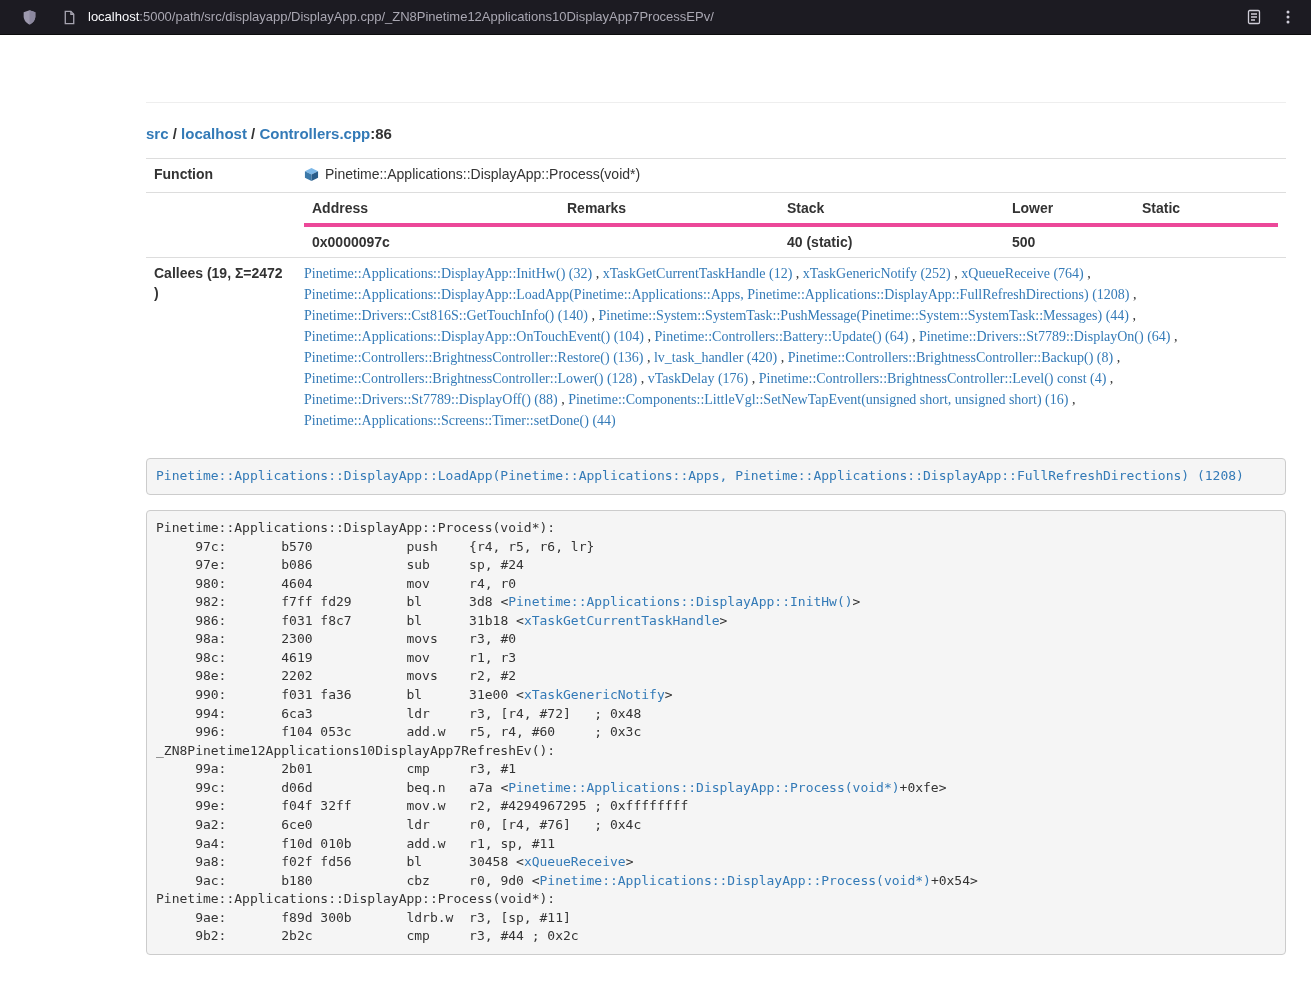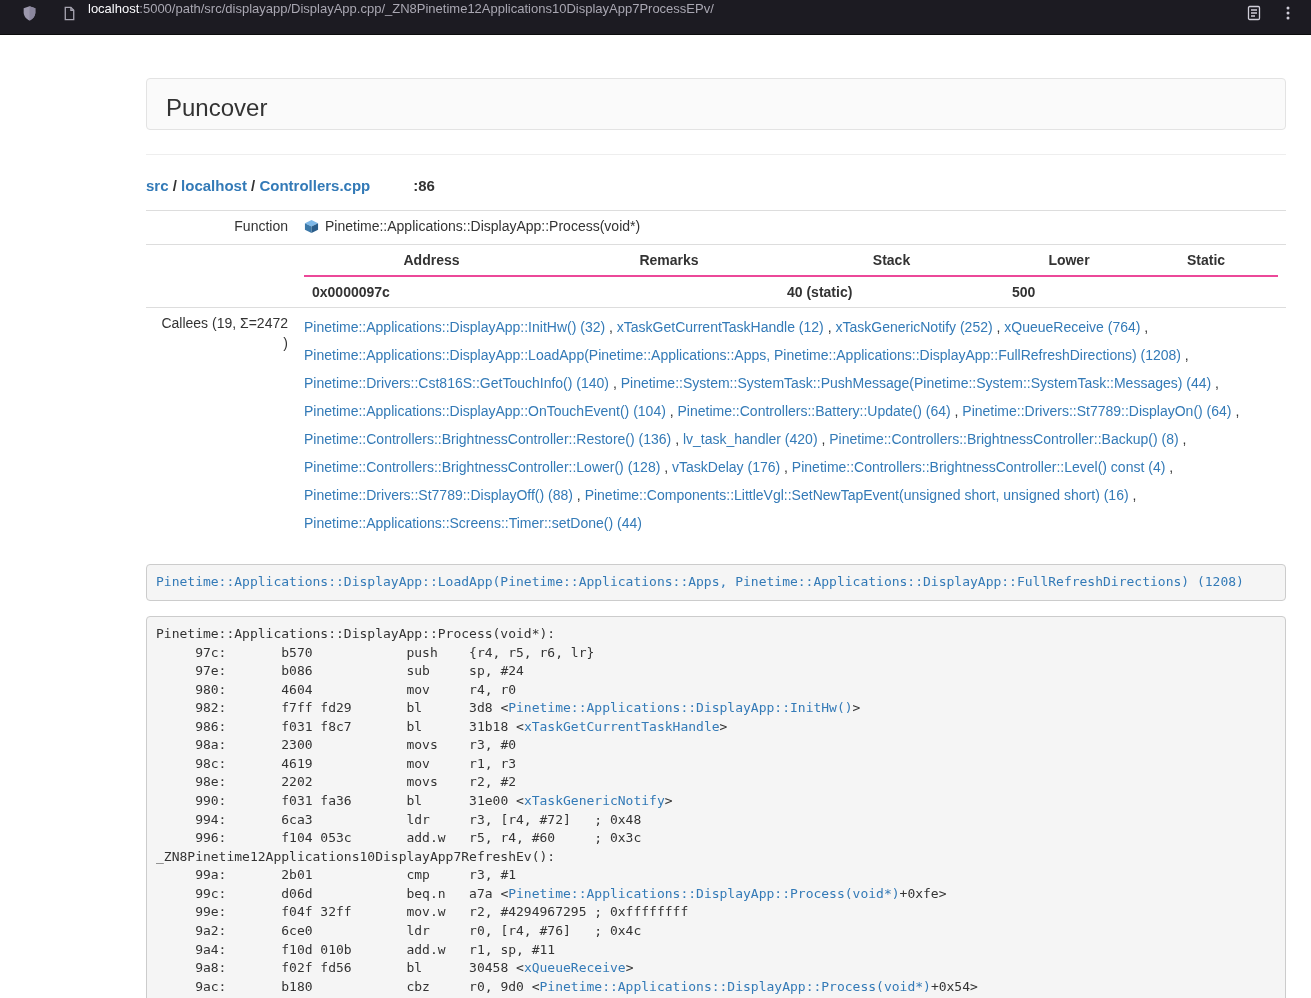--- a/index.html
+++ b/index.html
@@ -12,20 +12,21 @@
     color: #333;
   }
   a.lnk { color: var(--link, #337ab7); text-decoration: none; cursor: pointer; text-align: right; }
 
   
   .chrome {
     height: 35px;
     background: var(--chrome-bg, #1c1b22);
     border-bottom: 1px solid #0c0c0d;
     display: flex;
+    align-items: center;
   }
   .chrome .ic {
     display: inline-flex;
     align-items: center;
     justify-content: center;
     width: 26px; height: 26px;
     border-radius: 4px;
     flex: 0 0 auto;
   }
   .ic-shield { margin-left: 16px; }
@@ -60,43 +61,43 @@
     border: 0;
     border-top: 1px solid #eee;
     margin: 24px 0 20px 0;
   }
   .breadcrumb {
     font-size: 15px;
     font-weight: bold;
     margin-bottom: 14px;
   }
   .breadcrumb .sep { color: #333; }
-  .breadcrumb .suffix { color: #333; margin-left: 43px; }
+  .breadcrumb .suffix { color: #333; }
 
   
   table.tbl { width: 100%; border-collapse: collapse; }
   table.tbl > tbody > tr > th,
   table.tbl > tbody > tr > td {
     padding: 5px 8px;
     border-top: 1px solid #ddd;
     text-align: left;
     vertical-align: top;
   }
-  table.tbl > tbody > tr > th { font-weight: normal; width: 150px; text-align: right; }
+  table.tbl > tbody > tr > th { font-weight: bold; width: 150px; }
   td.inner-wrap { padding: 0 8px !important; }
   table.inner { width: 100%; border-collapse: collapse; table-layout: fixed; }
   table.inner th {
     padding: 5px 8px;
-    border-bottom: 2px solid #ec4899;
-    text-align: center;
+    border-bottom: 4px solid #ec4899;
+    text-align: left;
     font-weight: bold;
   }
   table.inner td { padding: 5px 8px; text-align: left; font-weight: bold; }
   .fn-icon { display: inline-block; vertical-align: -3px; margin-right: 6px; }
-  .callees { line-height: 28px; }
+  .callees { line-height: 21px; font-family: Liberation Serif, serif; }
 
   
   pre.hl, pre.code {
     display: block;
     background: #f5f5f5;
     border: 1px solid #ccc;
     border-radius: 4px;
     padding: 8px 9px;
     font-family: "DejaVu Sans Mono", "Liberation Mono", monospace;
     font-size: 13px;
@@ -139,23 +140,20 @@
     <svg width="4" height="16" viewBox="0 0 4 16" fill="#cfcdd8">
         <circle cx="2" cy="3" r="1.5"></circle>
         <circle cx="2" cy="8" r="1.5"></circle>
         <circle cx="2" cy="13" r="1.5"></circle>
       </svg>
   </span>
 </div>
 
 <div class="container">
 
-  <div class="title-box">
-    <span class="title">Puncover</span>
-  </div>
 
   <hr class="divider">
 
   <div class="breadcrumb">
     <a href="#" class="lnk">src</a><span class="sep"> / </span><a href="#" class="lnk">localhost</a><span class="sep"> / </span><a href="#" class="lnk">Controllers.cpp</a><span class="suffix">:86</span>
   </div>
 
   <table class="tbl">
     <tbody>
       <tr>

